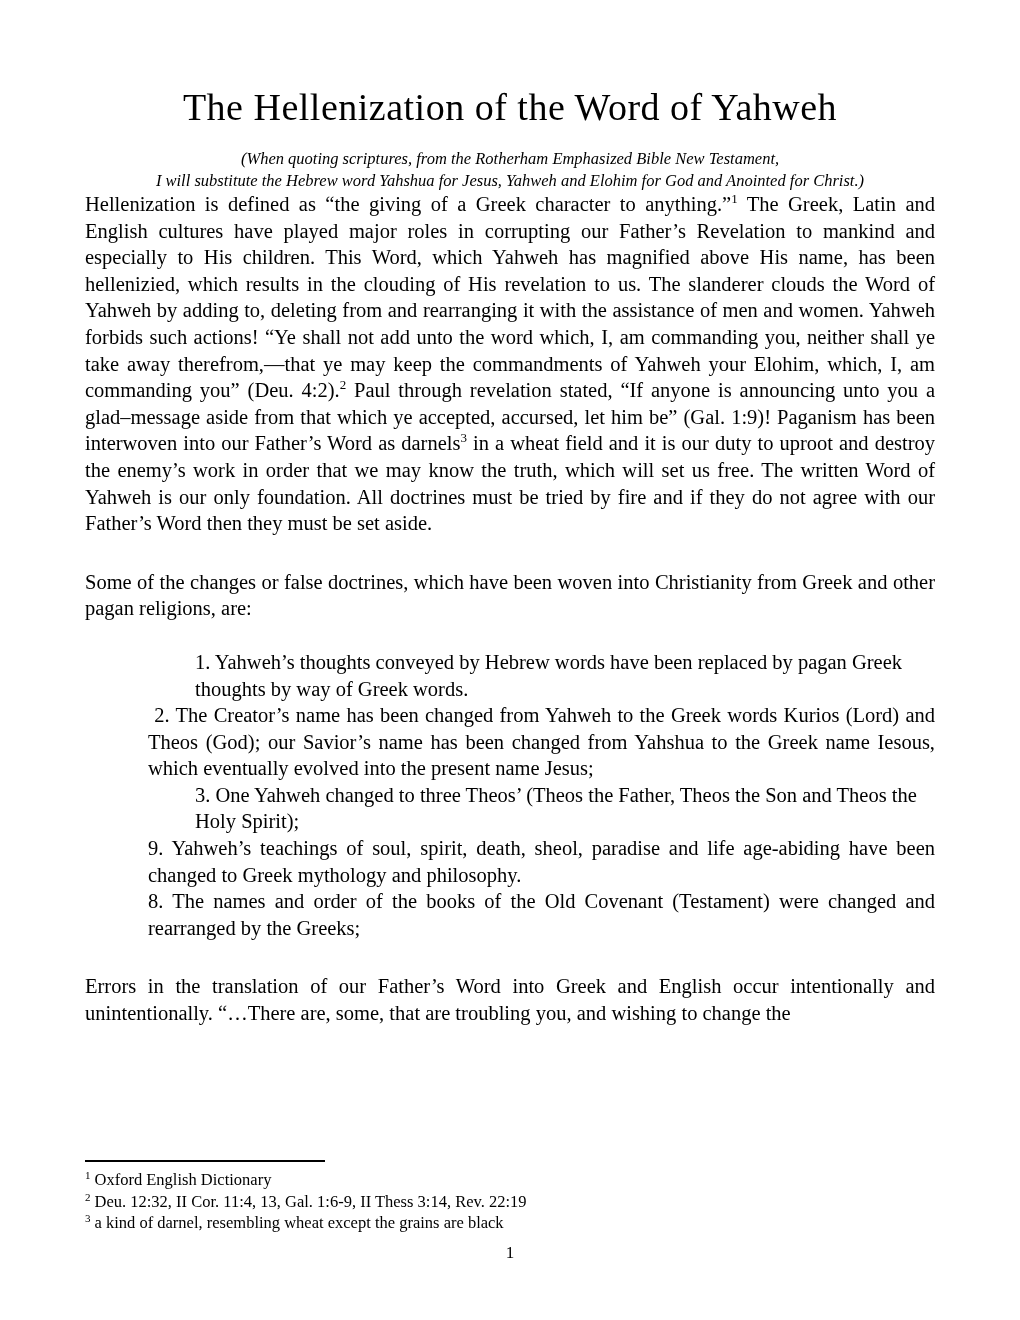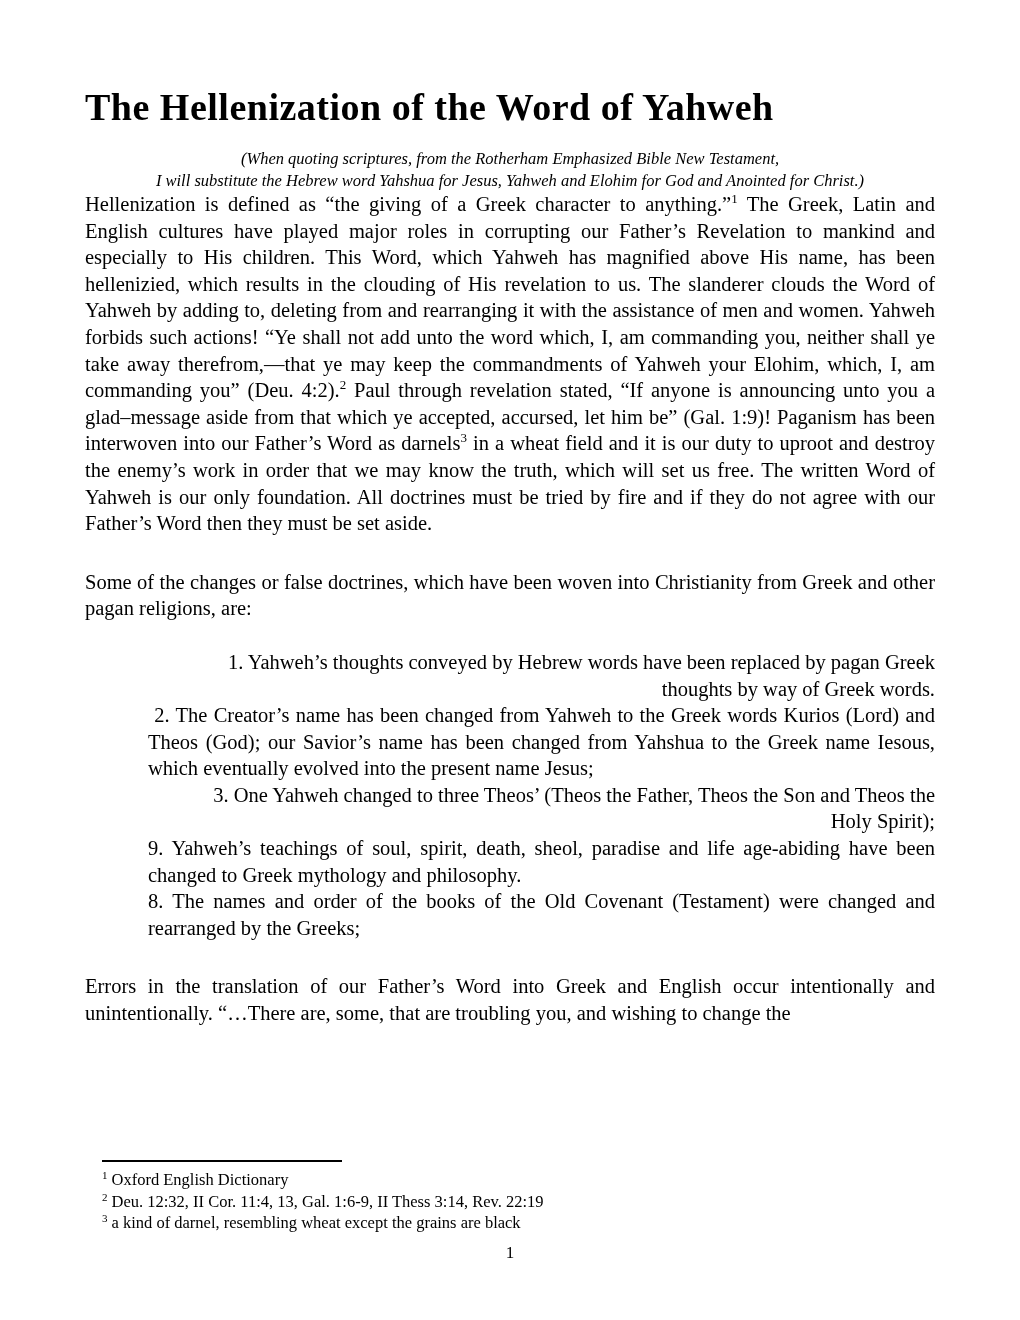--- a/index.html
+++ b/index.html
@@ -14,23 +14,24 @@
     background: #ffffff;
     color: #000000;
     font-family: "Liberation Serif", "DejaVu Serif", serif;
     box-sizing: border-box;
     padding: 0 85px;
     overflow: hidden;
   }
   .title {
     margin: 0;
     padding-top: 84px;
+    text-align: center;
     font-size: 38px;
     line-height: 46px;
-    font-weight: bold;
+    font-weight: normal;
     letter-spacing: 0.5px;
   }
   .subtitle {
     margin: 18px 0 0 0;
     text-align: center;
     font-style: italic;
     font-size: 16.5px;
     line-height: 21.5px;
   }
   .body-par {
@@ -50,27 +51,26 @@
   }
   .doc-list {
     margin: 27px 0 0 0;
     padding: 0 0 0 63px;
     list-style: none;
     font-size: 20.5px;
     line-height: 26.6px;
   }
   .doc-list li { text-align: justify; margin: 0; }
   .doc-list li:nth-child(1),
-  .doc-list li:nth-child(3) { text-align: right; margin-left: 47px; }
+  .doc-list li:nth-child(3) { text-align: left; margin-left: 47px; }
   .footnote-area {
     position: absolute;
     left: 85px;
     top: 1160px;
     width: 850px;
-    margin-left: 17px;
   }
   .footnote-rule {
     width: 240px;
     height: 0;
     border-top: 2px solid #000000;
     margin-bottom: 7px;
   }
   .footnote {
     font-size: 16.5px;
     line-height: 21.5px;

